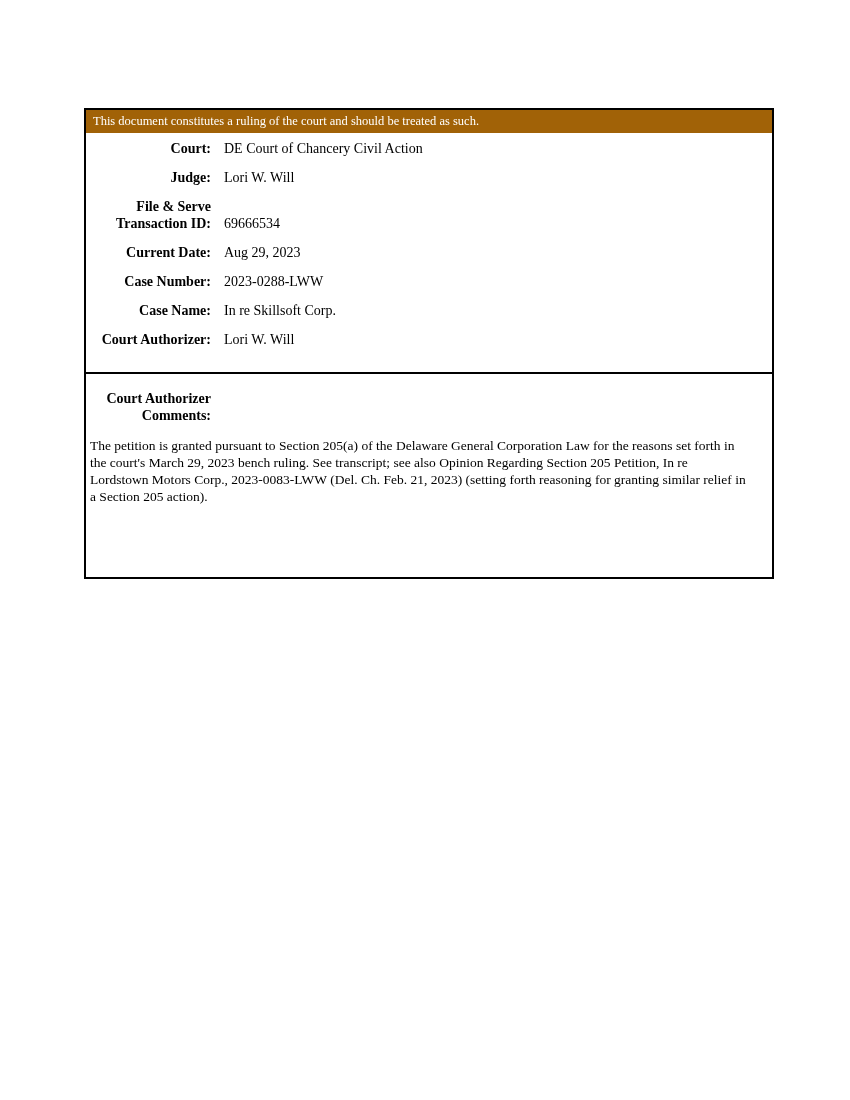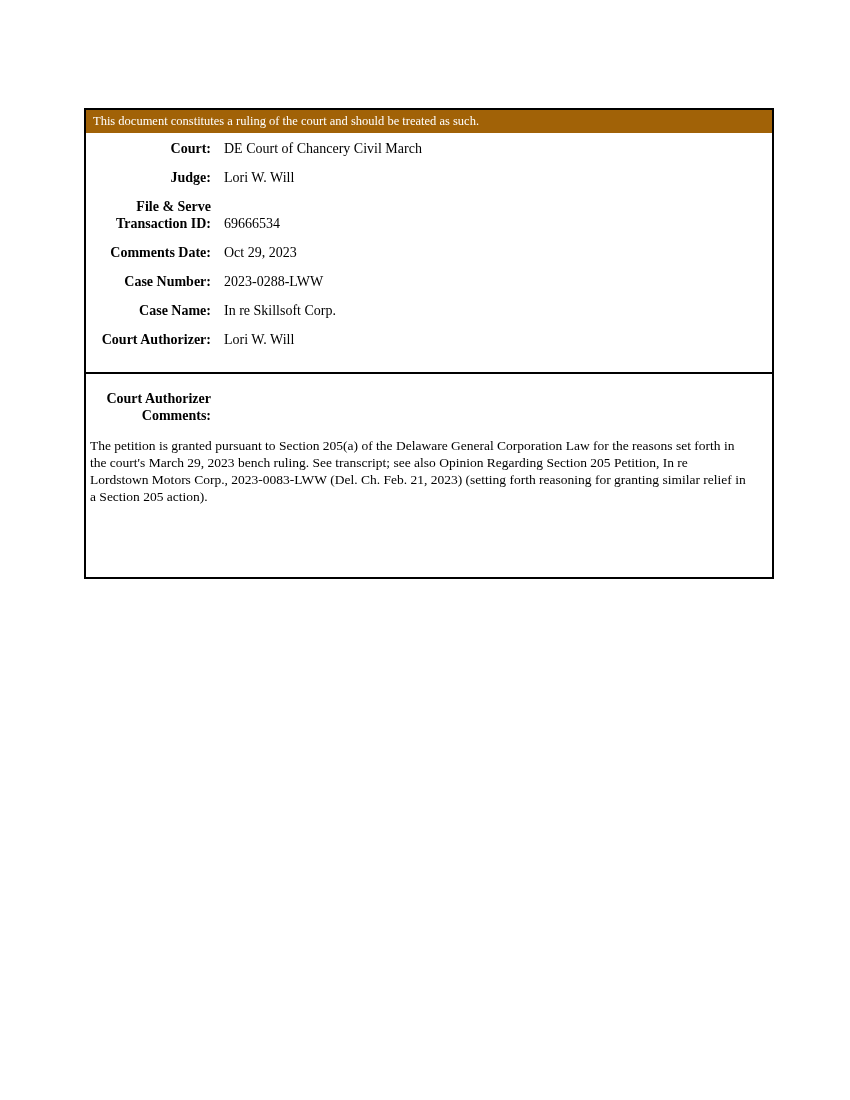--- a/index.html
+++ b/index.html
@@ -86,37 +86,37 @@
 <body>
 
 <div class="doc-box">
 
   <div class="banner">This document constitutes a ruling of the court and should be treated as such.</div>
 
   <div class="fields">
 
     <div class="field-row">
       <div class="field-label">Court:</div>
-      <div class="field-value">DE Court of Chancery Civil March</div>
+      <div class="field-value">DE Court of Chancery Civil Action</div>
     </div>
 
     <div class="field-row">
       <div class="field-label">Judge:</div>
       <div class="field-value">Lori W. Will</div>
     </div>
 
     <div class="field-row">
       <div class="field-label">File &amp; Serve
 Transaction ID:</div>
       <div class="field-value" style="align-self: flex-end;">69666534</div>
     </div>
 
     <div class="field-row">
-      <div class="field-label">Comments Date:</div>
-      <div class="field-value">Oct 29, 2023</div>
+      <div class="field-label">Current Date:</div>
+      <div class="field-value">Aug 29, 2023</div>
     </div>
 
     <div class="field-row">
       <div class="field-label">Case Number:</div>
       <div class="field-value">2023-0288-LWW</div>
     </div>
 
     <div class="field-row">
       <div class="field-label">Case Name:</div>
       <div class="field-value">In re Skillsoft Corp.</div>

